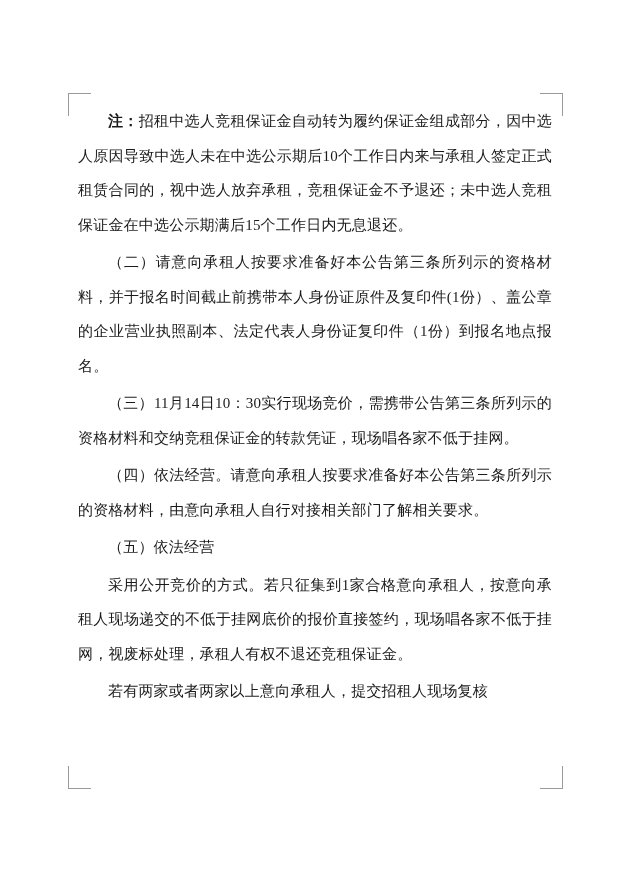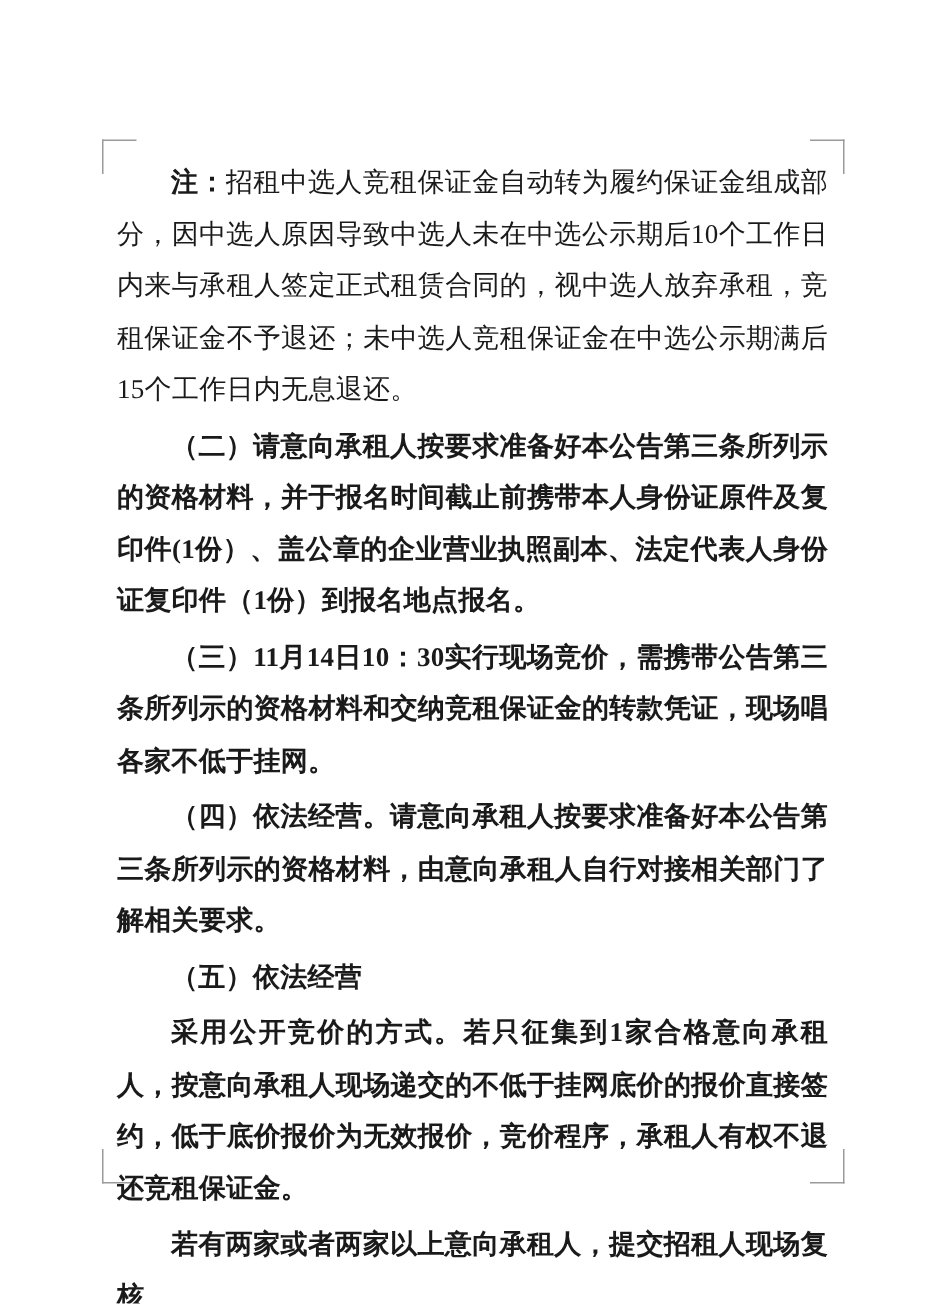--- a/index.html
+++ b/index.html
@@ -35,46 +35,45 @@
   .crop.br { left: 540px; top: 766px; border-right: 1px solid #9a9a9a; border-bottom: 1px solid #9a9a9a; }
 
   .content {
     position: absolute;
     left: 78px;
     top: 104px;
     width: 474px;
   }
   p.para {
     margin: 0 0 0 0;
-    font-size: 18px;
+    font-size: 15px;
     line-height: 34.5px;
     text-align: justify;
     text-justify: inter-ideograph;
     letter-spacing: 0.2px;
     text-indent: 2em;
   }
   p.para + p.para {
     margin-top: 3px;
-    font-weight: bold;
   }
   .bold-lead {
     font-weight: bold;
   }
 </style>
 </head>
 <body>
 
 <div class="page">
   <div class="crop tl"></div>
   <div class="crop tr"></div>
   <div class="crop bl"></div>
   <div class="crop br"></div>
 
   <div class="content">
     <p class="para"><span class="bold-lead">注：</span><span>招租中选人竞租保证金自动转为履约保证金组成部分，因中选人原因导致中选人未在中选公示期后10个工作日内来与承租人签定正式租赁合同的，视中选人放弃承租，竞租保证金不予退还；未中选人竞租保证金在中选公示期满后15个工作日内无息退还。</span></p>
     <p class="para">（二）请意向承租人按要求准备好本公告第三条所列示的资格材料，并于报名时间截止前携带本人身份证原件及复印件(1份）、盖公章的企业营业执照副本、法定代表人身份证复印件（1份）到报名地点报名。</p>
     <p class="para">（三）11月14日10：30实行现场竞价，需携带公告第三条所列示的资格材料和交纳竞租保证金的转款凭证，现场唱各家不低于挂网。</p>
     <p class="para">（四）依法经营。请意向承租人按要求准备好本公告第三条所列示的资格材料，由意向承租人自行对接相关部门了解相关要求。</p>
     <p class="para">（五）依法经营</p>
-    <p class="para">采用公开竞价的方式。若只征集到1家合格意向承租人，按意向承租人现场递交的不低于挂网底价的报价直接签约，低于底价报价为无效报价，竞价程序，承租人有权不退还竞租保证金。</p>
+    <p class="para">采用公开竞价的方式。若只征集到1家合格意向承租人，按意向承租人现场递交的不低于挂网底价的报价直接签约，现场唱各家不低于挂网，视废标处理，承租人有权不退还竞租保证金。</p>
     <p class="para">若有两家或者两家以上意向承租人，提交招租人现场复核</p>
   </div>
 </div>
 
 </body></html>

